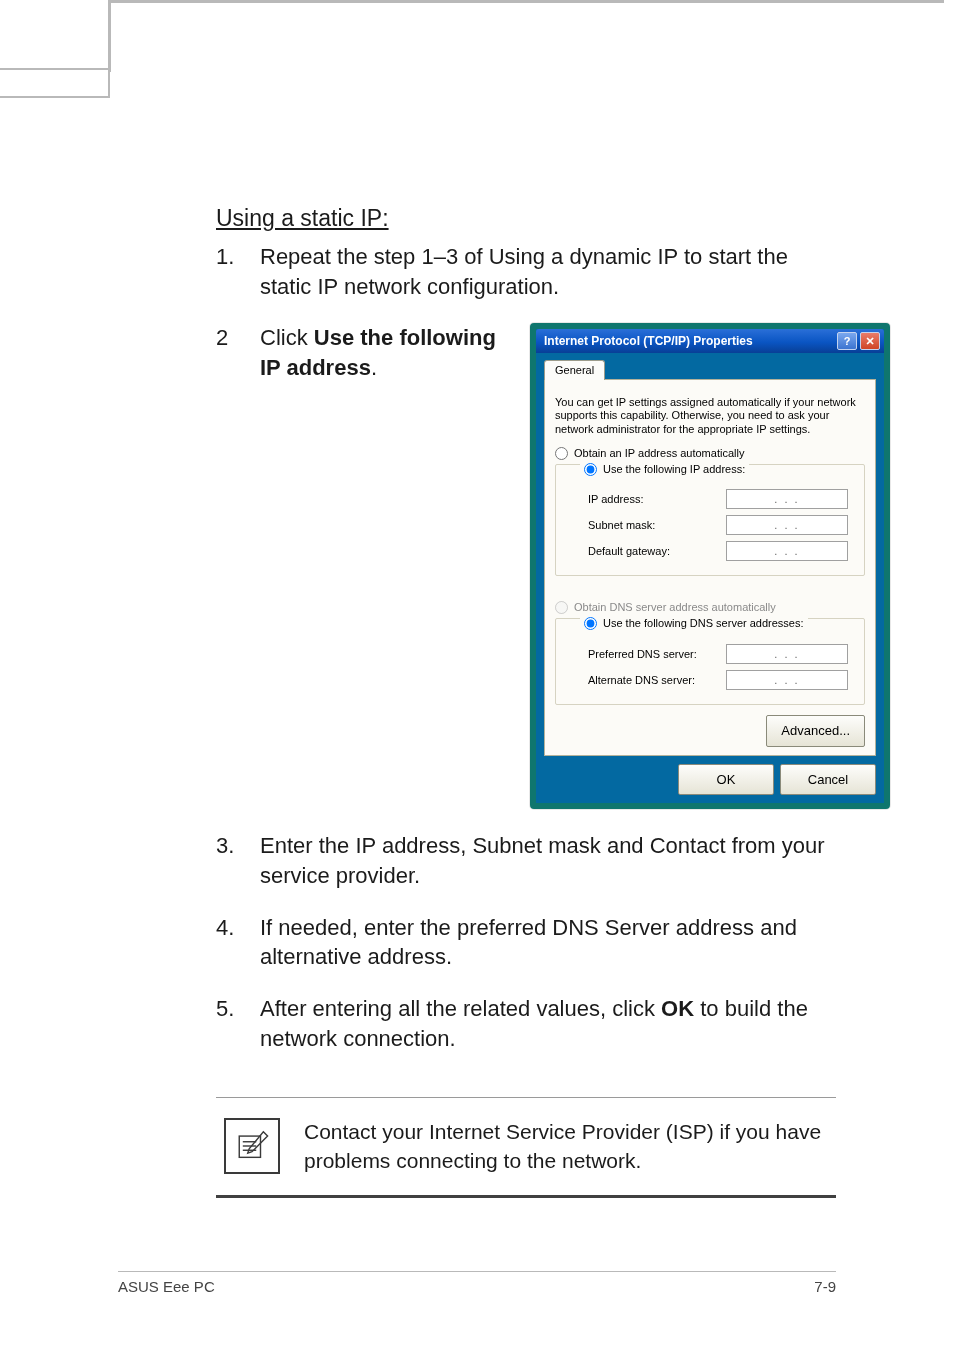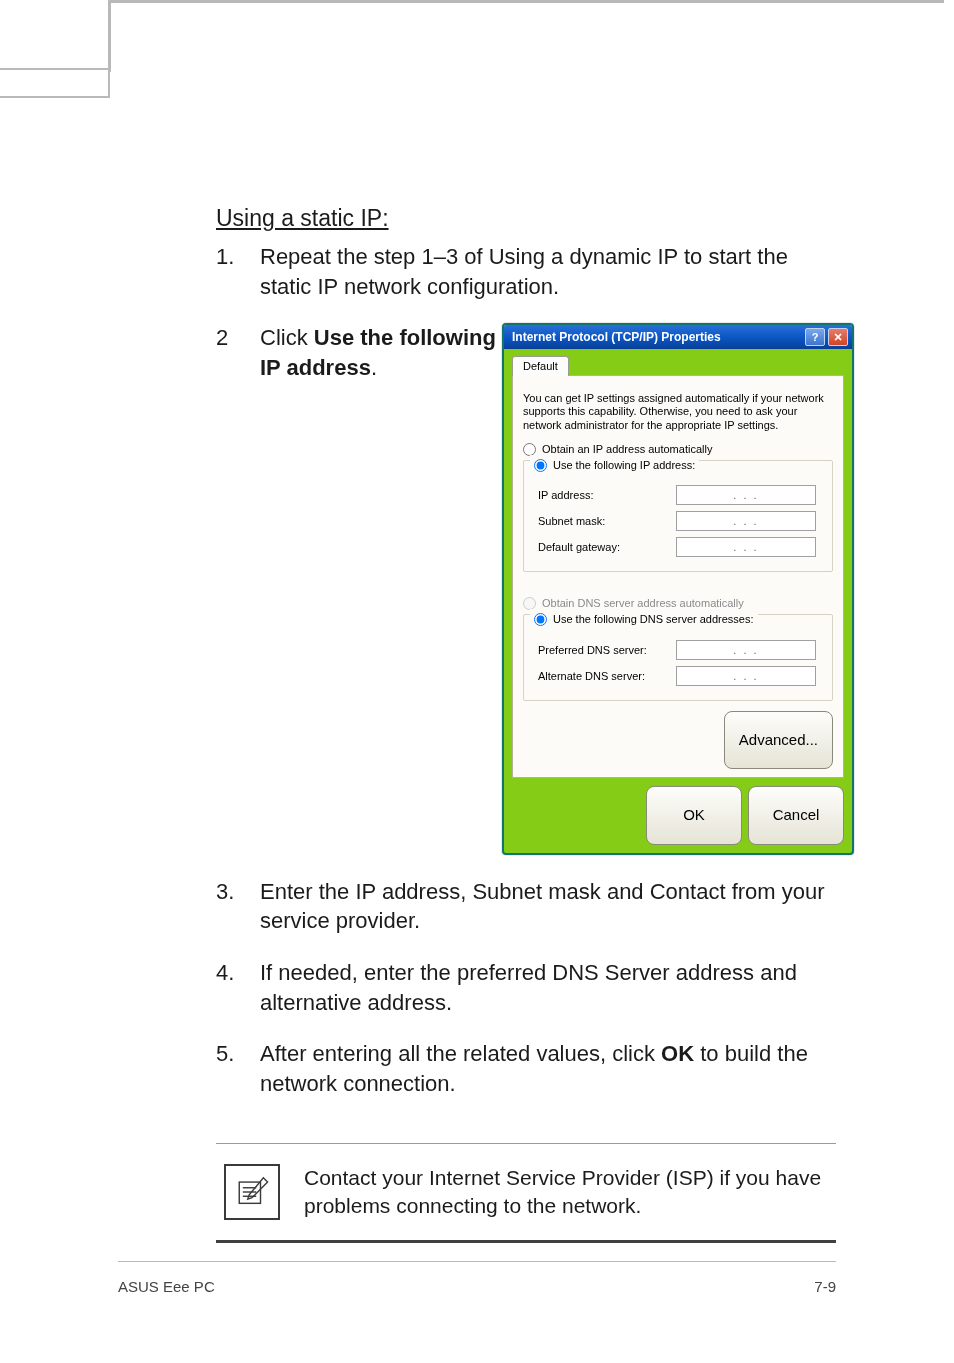--- a/index.html
+++ b/index.html
@@ -46,30 +46,30 @@
     font-size:22px;
     line-height:1.35;
     margin-bottom:22px;
   }
   ol.steps>li .num{
     width:22px;
     flex:0 0 22px;
     text-align:left;
   }
   ol.steps>li .body{flex:1 1 auto}
-  .step2-row{display:flex;gap:6px;align-items:flex-start}
+  .step2-row{display:flex;gap:34px;align-items:flex-start}
   .step2-text{flex:0 0 236px}
   .step2-text b{font-weight:700}
   .step-bold{font-weight:700}
   
   .xp-dialog{
     width:348px;
-    border:2px solid #0f766e;
+    border:6px solid #0f766e;
     border-radius:4px;
-    background:#84cc16;
+    background:#0369a1;
     box-shadow:0 0 0 1px #e8e8e8;
     font-family:"Tahoma","Segoe UI",Arial,sans-serif;
     font-size:11px;
     color:#000;
   }
   .xp-titlebar{
     height:24px;
     background:linear-gradient(#2a6fd8,#0a55c3 55%,#083f96);
     color:#fff;
     display:flex;align-items:center;justify-content:space-between;
@@ -98,36 +98,36 @@
     position:relative;top:1px;
   }
   .xp-panel{
     border:1px solid #b4b29b;
     background:#fcfbf7;
     padding:10px 10px 8px 10px;
   }
   .xp-desc{margin:6px 0 10px 0;line-height:1.2}
   .xp-radio{display:flex;align-items:center;gap:6px;margin:3px 0;color:#000}
   .xp-radio input{margin:0}
-  .xp-group{border:1px solid #d6d3c2;border-radius:2px;padding:6px 8px 8px 6px;margin-top:2px}
+  .xp-group{border:1px solid #d6d3c2;border-radius:2px;padding:6px 8px 8px 24px;margin-top:2px}
   .xp-group-legend{position:relative;top:-12px;background:#fcfbf7;padding:0 4px;display:inline-block}
   .xp-group-inner{margin-top:-8px}
   .xp-field{display:flex;align-items:center;gap:10px;margin:6px 8px}
   .xp-field label{flex:0 0 128px}
   .ip-input{
     flex:1 1 auto;height:18px;border:1px solid var(--field-border);
     background:#fff;display:flex;align-items:center;justify-content:space-around;
     padding:0 6px;letter-spacing:2px;color:#666;font-size:11px;
   }
   .xp-disabled{color:#8a8a8a}
   .xp-btnrow{display:flex;justify-content:flex-end;margin-top:8px;gap:6px}
   .xp-btnrow-panel{display:flex;justify-content:flex-end;margin-top:10px}
   .xp-button{
-    border:1px solid #8a8a7a;border-radius:8px;background:linear-gradient(#fdfdfb,#e6e4d6);
-    padding:18px 14px;font-size:15px;min-width:66px;text-align:center;cursor:pointer;
+    border:1px solid #8a8a7a;border-radius:2px;background:linear-gradient(#fdfdfb,#e6e4d6);
+    padding:6px 14px;font-size:13px;min-width:66px;text-align:center;cursor:pointer;
   }
   
   .note{
     display:flex;gap:24px;align-items:flex-start;
     border-top:1px solid #9a9a9a;border-bottom:3px solid #404040;
     padding:20px 8px;
     margin-top:44px;
     font-size:21px;
     line-height:1.35;
   }
@@ -135,21 +135,21 @@
     width:52px;height:52px;border:2px solid #3a3a3a;
     display:flex;align-items:center;justify-content:center;
     flex:0 0 52px;
   }
   .note .icon-box svg{width:34px;height:34px}
   
   .page-footer{
     position:absolute;left:118px;right:118px;bottom:68px;
     border-top:1px solid var(--rule);
     display:flex;justify-content:space-between;
-    padding-top:16px;
+    padding-top:6px;
     font-size:15px;color:#444;
   }
 </style>
 </head>
 <body>
 
 <div class="page">
   <div class="edge-top"></div>
   <div class="edge-left"></div>
   <div class="tab-mark"></div>
@@ -175,21 +175,21 @@
 
           <div class="xp-dialog">
             <div class="xp-titlebar">
               <span>Internet Protocol (TCP/IP) Properties</span>
               <span class="ctrls">
                 <span class="xp-ctrl xp-help">?</span>
                 <span class="xp-ctrl">✕</span>
               </span>
             </div>
             <div class="xp-body">
-              <span class="xp-tab">Default</span>
+              <span class="xp-tab">General</span>
               <div class="xp-panel">
                 <p class="xp-desc">You can get IP settings assigned automatically if your network supports this capability. Otherwise, you need to ask your network administrator for the appropriate IP settings.</p>
 
                 <div class="xp-radio">
                   <input type="radio" style="">
                   <span>Obtain an IP address automatically</span>
                 </div>
 
                 <div class="xp-group">
                   <div class="xp-group-legend">

